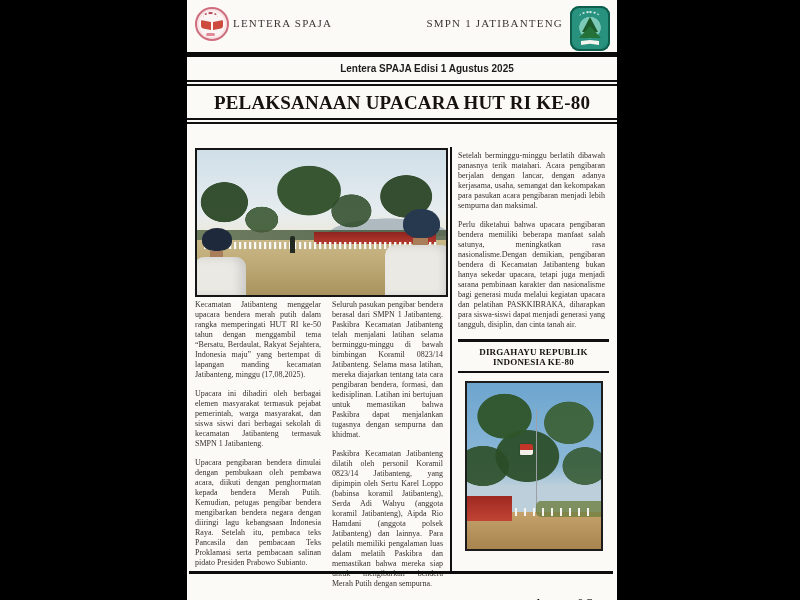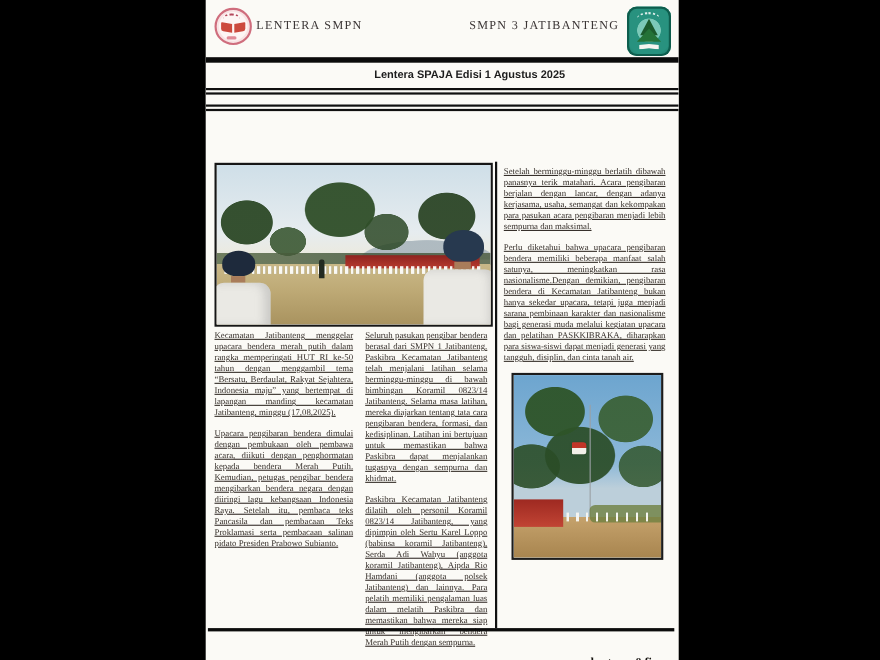--- a/index.html
+++ b/index.html
@@ -36,21 +36,21 @@
   .edition{position:absolute;left:0;top:63px;width:100%;text-align:center;
      font-family:"Liberation Sans",sans-serif;font-weight:700;font-size:10px;color:#1d1d1d;padding-left:25px;}
 
   
   .title-box{position:absolute;left:0;top:80px;width:100%;box-sizing:border-box;
      border-top:6px double #101010;border-bottom:6px double #101010;
      padding:5px 0 4px;text-align:center;background:#fbfaf6;}
   .title-line{font-weight:700;font-size:19px;line-height:23px;color:#15120f;letter-spacing:.2px;}
 
   
-  .para{font-size:8px;line-height:10px;text-align:justify;color:#37302b;margin:0 4px 9px 0;text-decoration:underline;}
+  .para{font-size:8px;line-height:10px;text-align:justify;color:#37302b;margin:0 4px 9px 0;}
   .col-a{position:absolute;left:8px;top:300px;width:130px;}
   .col-b{position:absolute;left:145px;top:300px;width:115px;}
   .vrule{position:absolute;left:263px;top:147px;width:2px;height:424px;background:#101010;}
   .col-c{position:absolute;left:271px;top:151px;width:151px;}
 
   .banner{margin-top:1px;border-top:3px solid #101010;border-bottom:2px solid #101010;
      padding:5px 0 4px;text-align:center;font-weight:700;font-size:9px;letter-spacing:.2px;color:#15120f;}
 
   .bottom-rule{position:absolute;left:2px;top:571px;width:424px;height:3px;background:#0c0c0c;}
   .byline{position:absolute;right:14px;top:596px;font-weight:700;font-size:11px;color:#15120f;}
@@ -114,34 +114,35 @@
 <div class="canvas">
   <div class="page">
 
     <div>
       <div class="logo-lentera">
         <div class="arc"></div>
         <div class="book-l"></div>
         <div class="book-r"></div>
         <div class="base"></div>
       </div>
-      <div class="brand-left">LENTERA SMPN</div>
-      <div class="brand-right">SMPN 3 JATIBANTENG</div>
+      <div class="brand-left">LENTERA SPAJA</div>
+      <div class="brand-right">SMPN 1 JATIBANTENG</div>
       <div class="logo-smpn">
         <div class="arc"></div>
         <div class="tree"></div>
         <div class="tree2"></div>
         <div class="book"></div>
       </div>
     </div>
 
     <div class="header-bar"></div>
     <div class="edition">Lentera SPAJA Edisi 1 Agustus 2025</div>
 
     <div class="title-box">
+      <div class="title-line">PELAKSANAAN UPACARA HUT RI KE-80</div>
     </div>
 
     <div class="photo-main">
       <div class="pm-sky"></div>
       <div class="pm-mountain"></div>
       <div class="pm-trees"></div>
       <div class="pm-hedge"></div>
       <div class="pm-field"></div>
       <div class="pm-tent"></div>
       <div class="pm-crowd"></div>
@@ -153,34 +154,36 @@
       </div>
       <div class="pm-person pm-right">
         <div class="cap"></div>
         <div class="neck"></div>
         <div class="shirt"></div>
       </div>
     </div>
 
     <div class="col-a">
       <p class="para">Kecamatan Jatibanteng menggelar upacara bendera merah putih dalam rangka memperingati HUT RI ke-50 tahun dengan menggambil tema “Bersatu, Berdaulat, Rakyat Sejahtera, Indonesia maju” yang bertempat di lapangan manding kecamatan Jatibanteng, minggu (17,08,2025).</p>
+      <p class="para">Upacara ini dihadiri oleh berbagai elemen masyarakat termasuk pejabat pemerintah, warga masyarakat, dan siswa siswi dari berbagai sekolah di kecamatan Jatibanteng termasuk SMPN 1 Jatibanteng.</p>
       <p class="para">Upacara pengibaran bendera dimulai dengan pembukaan oleh pembawa acara, diikuti dengan penghormatan kepada bendera Merah Putih. Kemudian, petugas pengibar bendera mengibarkan bendera negara dengan diiringi lagu kebangsaan Indonesia Raya. Setelah itu, pembaca teks Pancasila dan pembacaan Teks Proklamasi serta pembacaan salinan pidato Presiden Prabowo Subianto.</p>
     </div>
 
     <div class="col-b">
       <p class="para">Seluruh pasukan pengibar bendera berasal dari SMPN 1 Jatibanteng. Paskibra Kecamatan Jatibanteng telah menjalani latihan selama berminggu-minggu di bawah bimbingan Koramil 0823/14 Jatibanteng. Selama masa latihan, mereka diajarkan tentang tata cara pengibaran bendera, formasi, dan kedisiplinan. Latihan ini bertujuan untuk memastikan bahwa Paskibra dapat menjalankan tugasnya dengan sempurna dan khidmat.</p>
       <p class="para">Paskibra Kecamatan Jatibanteng dilatih oleh personil Koramil 0823/14 Jatibanteng, yang dipimpin oleh Sertu Karel Loppo (babinsa koramil Jatibanteng), Serda Adi Wahyu (anggota koramil Jatibanteng), Aipda Rio Hamdani (anggota polsek Jatibanteng) dan lainnya. Para pelatih memiliki pengalaman luas dalam melatih Paskibra dan memastikan bahwa mereka siap untuk mengibarkan bendera Merah Putih dengan sempurna.</p>
     </div>
 
     <div class="vrule"></div>
 
     <div class="col-c">
       <p class="para">Setelah berminggu-minggu berlatih dibawah panasnya terik matahari. Acara pengibaran berjalan dengan lancar, dengan adanya kerjasama, usaha, semangat dan kekompakan para pasukan acara pengibaran menjadi lebih sempurna dan maksimal.</p>
       <p class="para">Perlu diketahui bahwa upacara pengibaran bendera memiliki beberapa manfaat salah satunya, meningkatkan rasa nasionalisme.Dengan demikian, pengibaran bendera di Kecamatan Jatibanteng bukan hanya sekedar upacara, tetapi juga menjadi sarana pembinaan karakter dan nasionalisme bagi generasi muda melalui kegiatan upacara dan pelatihan PASKKIBRAKA, diharapkan para siswa-siswi dapat menjadi generasi yang tangguh, disiplin, dan cinta tanah air.</p>
 
+      <div class="banner">DIRGAHAYU REPUBLIK INDONESIA KE-80</div>
 
       <div class="photo-flag">
         <div class="pf-sky"></div>
         <div class="pf-canopy"></div>
         <div class="pf-pole"></div>
         <div class="pf-flag"></div>
         <div class="pf-ground"></div>
         <div class="pf-grass"></div>
         <div class="pf-tent"></div>
         <div class="pf-people"></div>

